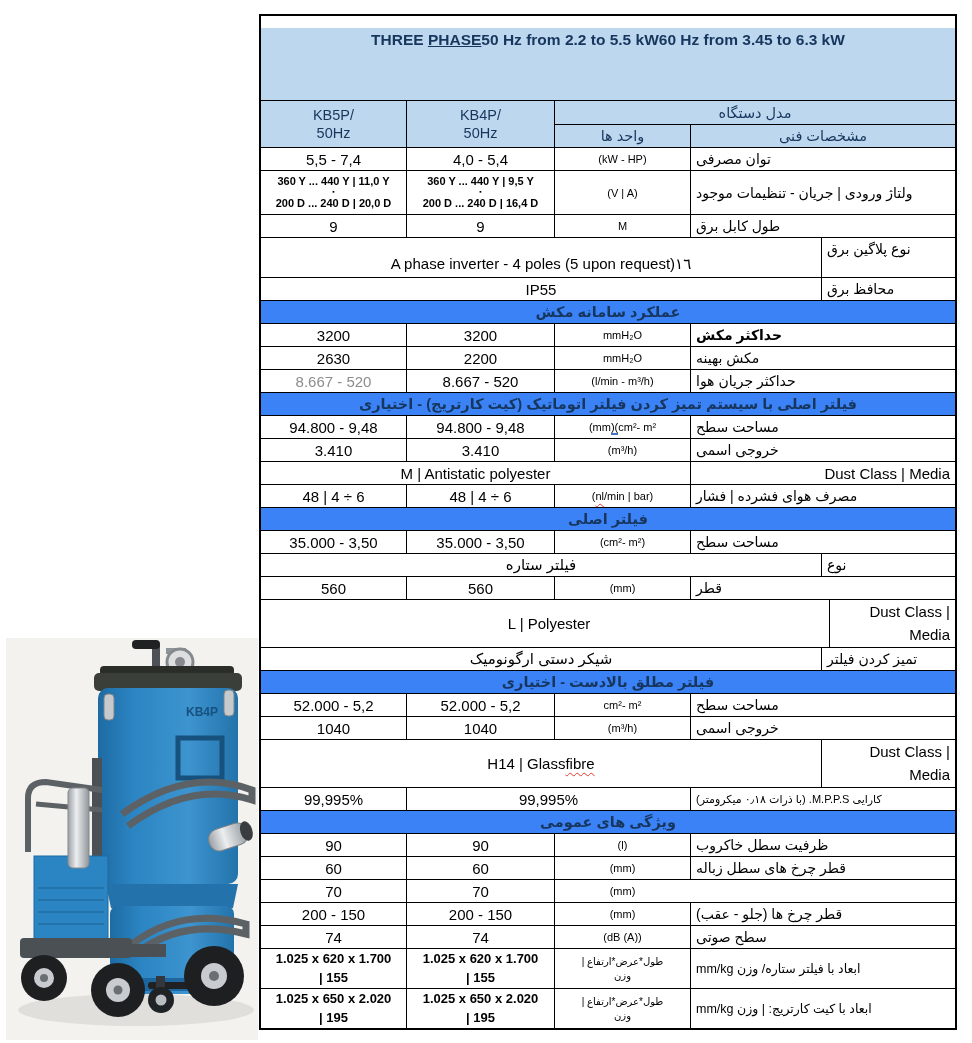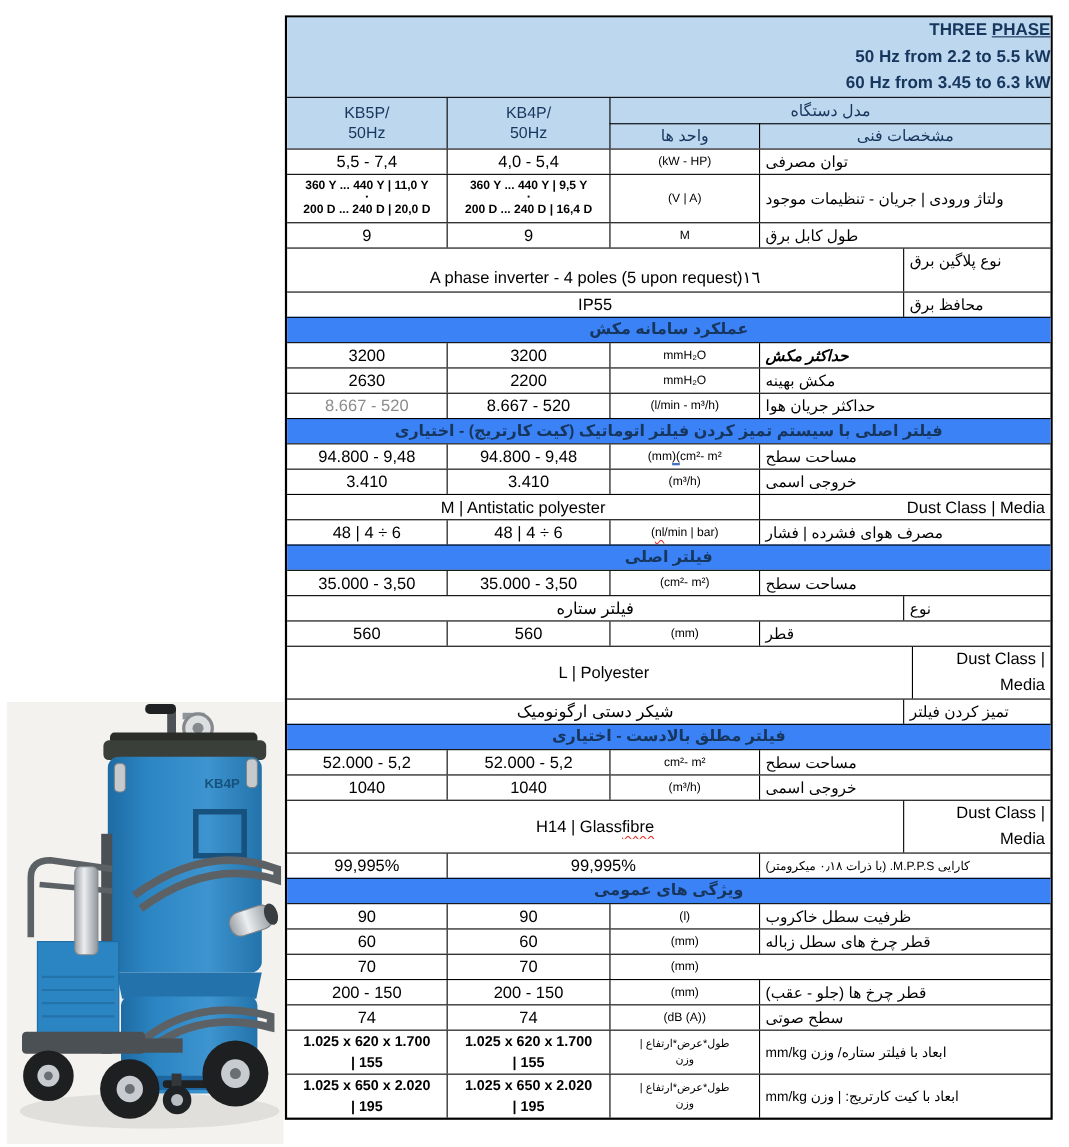--- a/index.html
+++ b/index.html
@@ -14,26 +14,26 @@
   .gplug{grid-template-columns:560px 1fr;}
   .gm3{grid-template-columns:429px 1fr;}
   .gmpps{grid-template-columns:145px 284px 1fr;}
   .c{border-left:1px solid #000;display:flex;align-items:center;justify-content:center;
      padding:1px 5px;box-sizing:border-box;min-height:22px;text-align:center;}
   .c:first-child{border-left:none;}
   .v{font-size:15px;}
   .u{font-size:11px;}
   .l{justify-content:flex-end;text-align:right;font-size:14px;}
   .h40{min-height:40px;} .h46{min-height:44px;} .h48{min-height:48px;padding-left:8px;}
-  .bold{font-weight:bold;font-style:italic;}
+  .bold{font-weight:bold;}
   .grey{color:#8C8C8C;}
   .small-l{font-size:11px;}
   .thead{background:#BDD7EE;color:#17365D;}
-  .titleblock{display:flex;flex-direction:column;align-items:flex-end;justify-content:center;
-     font-weight:bold;font-size:15.5px;line-height:24px;min-height:72px;}
+  .titleblock{display:flex;flex-direction:row;align-items:flex-start;justify-content:center;
+     font-weight:bold;font-size:15.5px;line-height:24px;min-height:72px;margin-top:12px;}
   .u-line{text-decoration:underline;}
   .hdr{grid-template-columns:145px 148px 136px 1fr;grid-template-rows:23px 23px;font-size:14.5px;}
   .hc{display:flex;align-items:center;justify-content:center;box-sizing:border-box;}
   .hc-kb5{grid-column:1;grid-row:1/3;flex-direction:column;line-height:1.25;}
   .hc-kb4{grid-column:2;grid-row:1/3;flex-direction:column;line-height:1.25;border-left:1px solid #000;}
   .hc-model{grid-column:3/5;grid-row:1;border-left:1px solid #000;}
   .hc-units{grid-column:3;grid-row:2;border-left:1px solid #000;border-top:1px solid #000;}
   .hc-specs{grid-column:4;grid-row:2;border-left:1px solid #000;border-top:1px solid #000;}
   .sec{background:#3b82f6;color:#17365D;font-weight:bold;font-size:14.5px;
      display:flex;align-items:center;justify-content:center;min-height:23px;}

